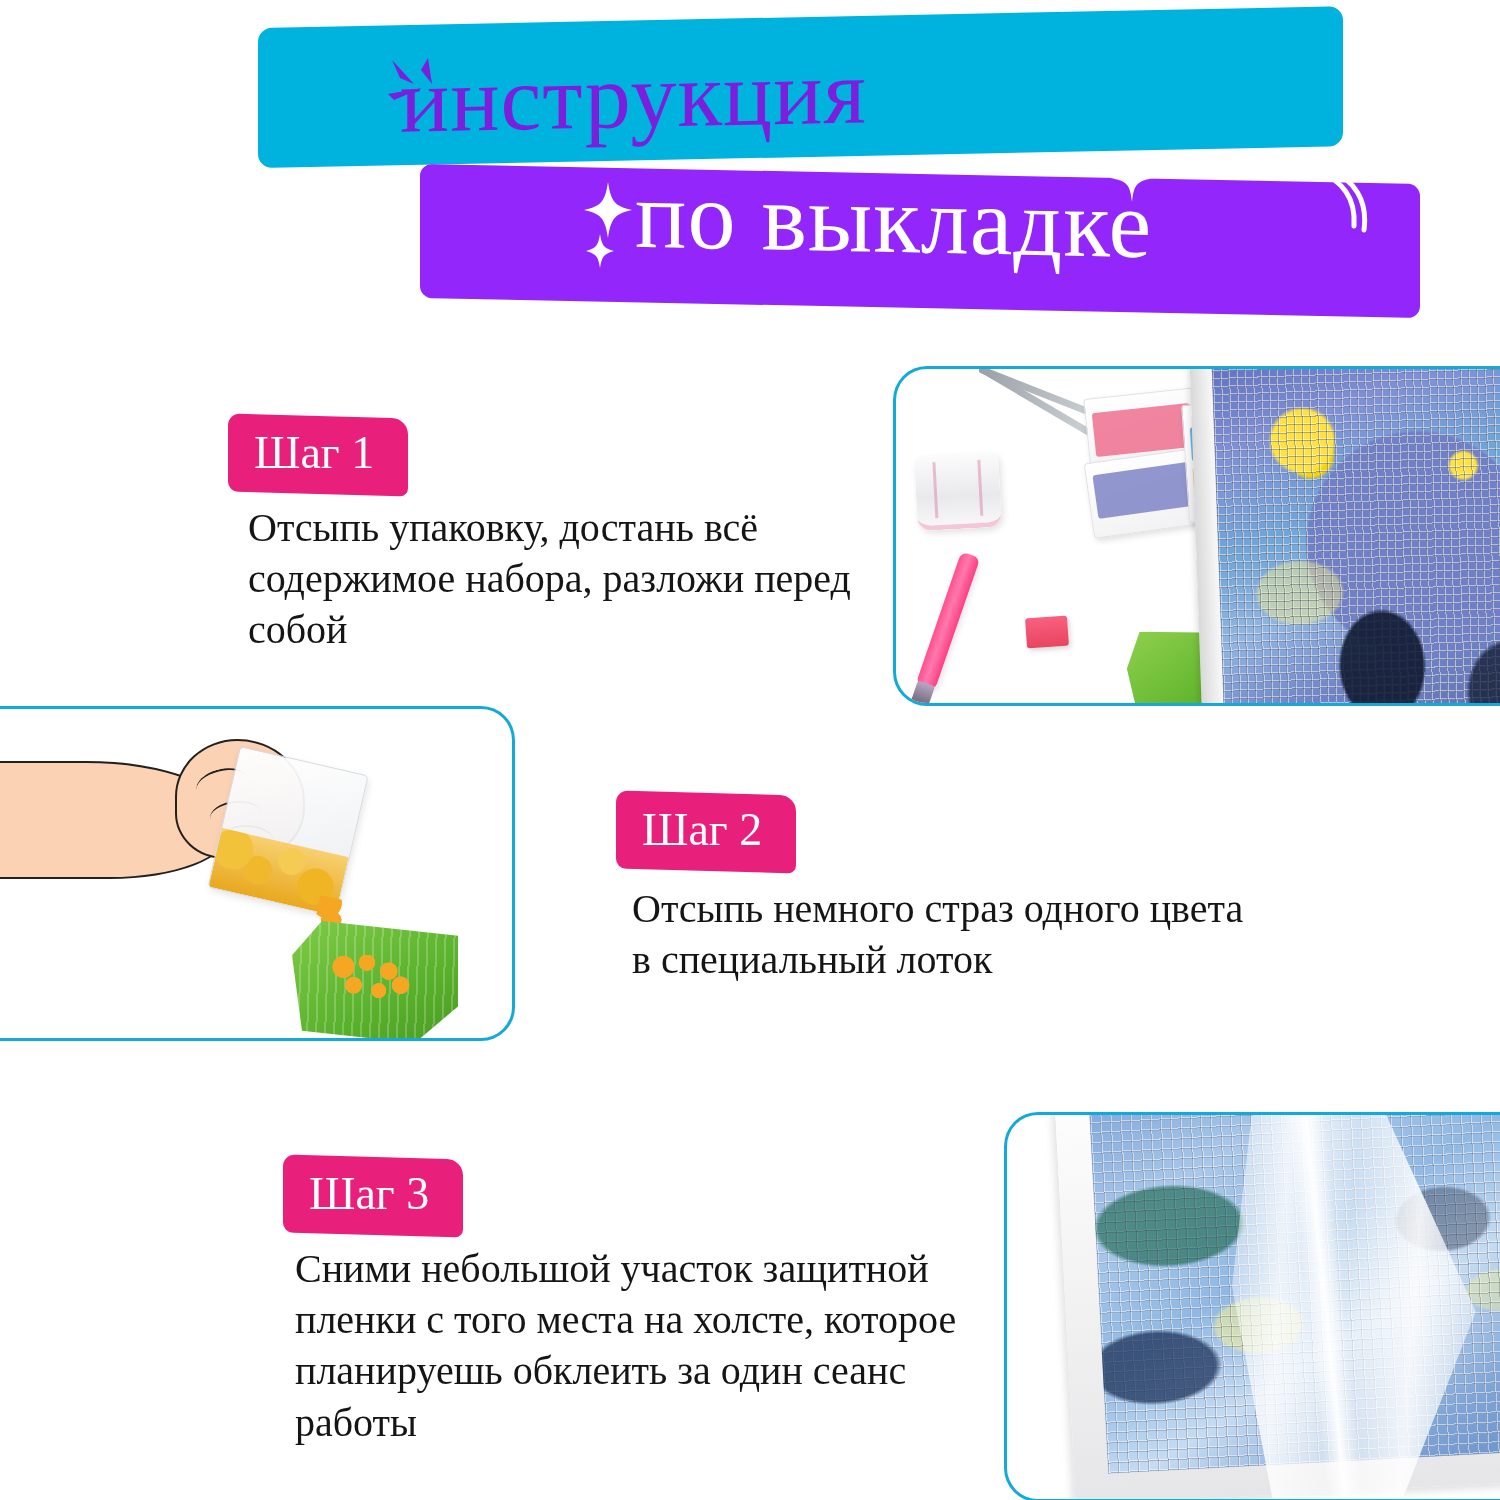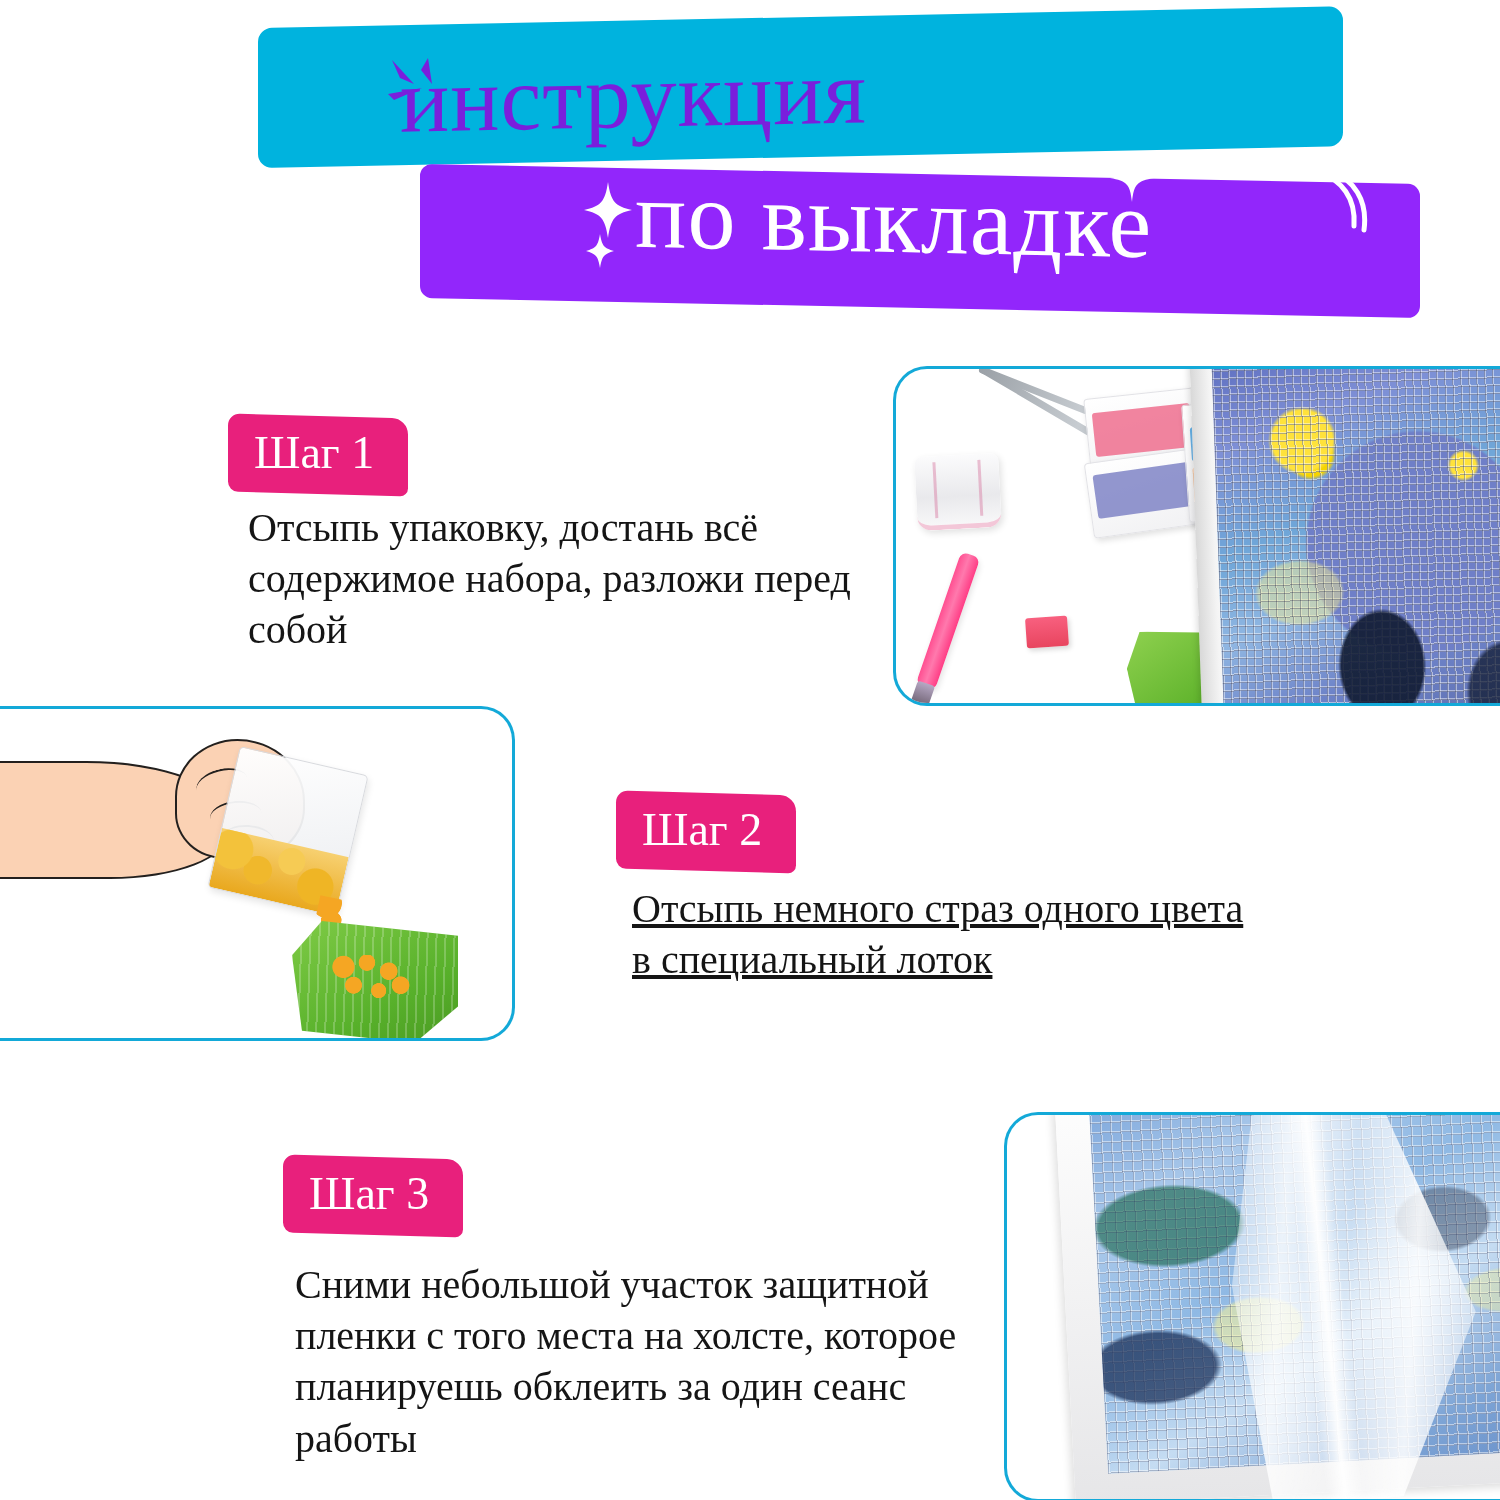--- a/index.html
+++ b/index.html
@@ -97,22 +97,22 @@
   
   .step-text {
     position:absolute;
     color:#151515;
     font-family:"Liberation Serif", serif;
     font-size:40px;
     line-height:1.28;
     letter-spacing:0px;
   }
   .t1 { left:248px; top:502px; width:640px; }
-  .t2 { left:632px; top:883px; width:620px;text-decoration:underline; }
-  .t3 { left:295px; top:1243px; width:680px;margin-top:16px; }
+  .t2 { left:632px; top:883px; width:620px; }
+  .t3 { left:295px; top:1243px; width:680px; }
 
   
   .panel {
     position:absolute;
     border:3px solid #13a9d8;
     background:#ffffff;
     overflow:hidden;
   }
   .panel.p1 {
     left:893px; top:366px;

